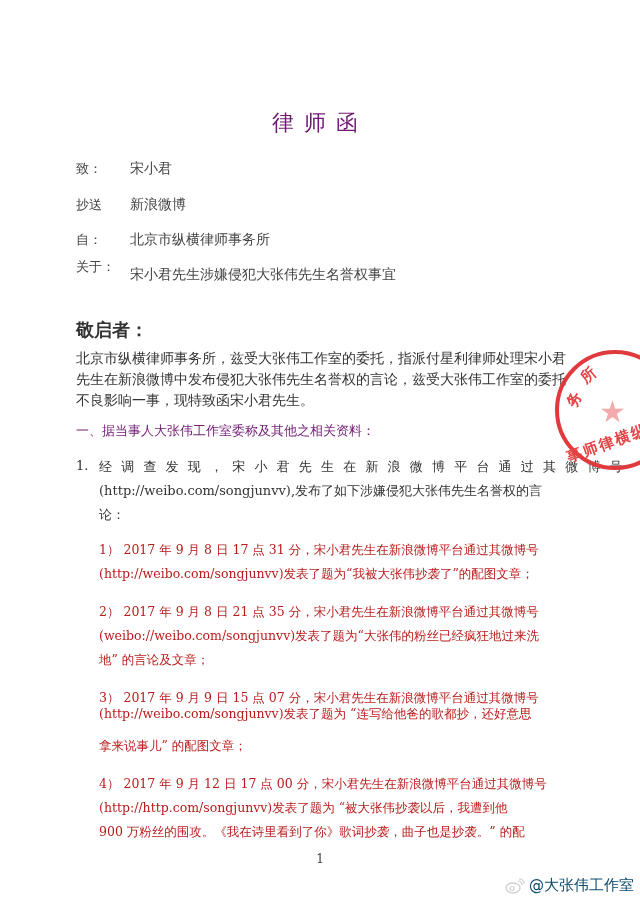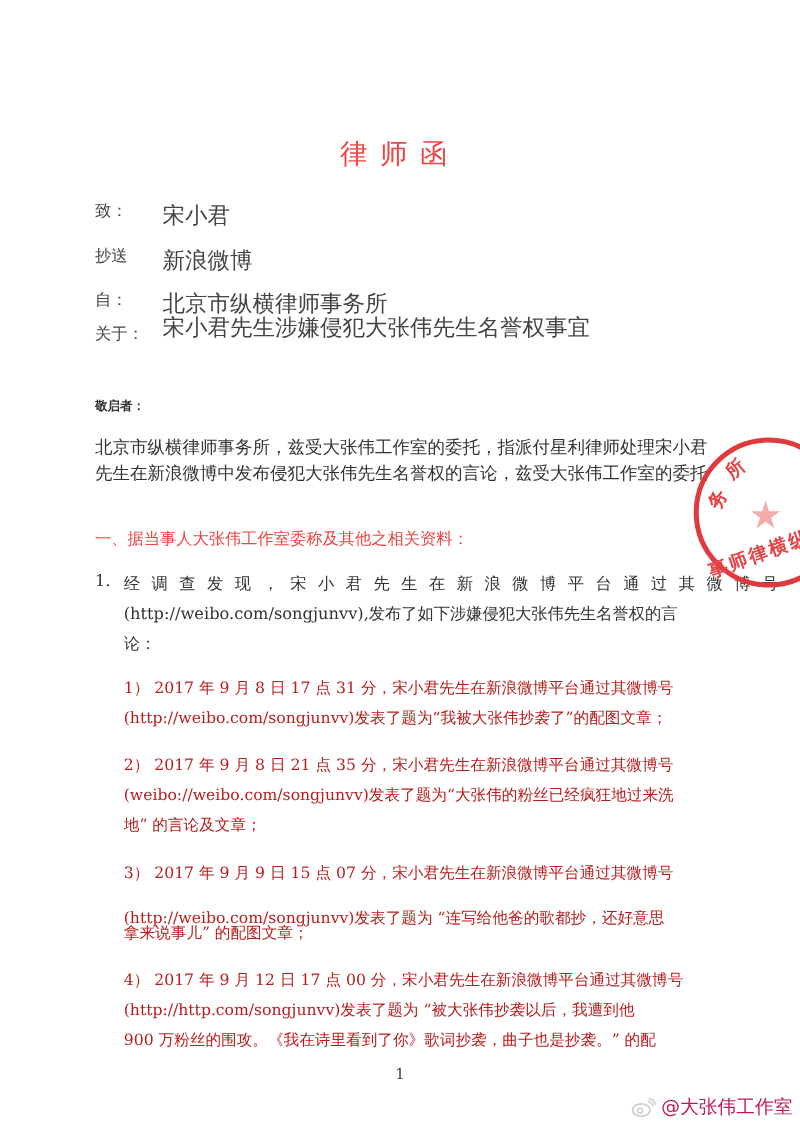--- a/index.html
+++ b/index.html
@@ -1,83 +1,84 @@
 <!DOCTYPE html>
 <html><head>
 <meta charset="utf-8">
 <style>
   html, body { margin: 0; padding: 0; }
   body {
     width: 640px; height: 910px; background: #ffffff; position: relative; overflow: hidden;
     font-family: "DejaVu Serif", "Liberation Serif", serif; color: #2a2a2a;
   }
   .abs { position: absolute; white-space: nowrap; }
-  .title { left: 0; width: 640px; text-align: center; top: 108px; font-size: 22px; letter-spacing: 10px; color: #ef4444; font-family: "DejaVu Sans", sans-serif; }
+  .title { left: 0; width: 640px; text-align: center; top: 108px; font-size: 22px; letter-spacing: 10px; color: #701a75; font-family: "DejaVu Sans", sans-serif; }
   .hdr-label { left: 76px; font-size: 13px; color: #444; }
-  .hdr-value { left: 130px; font-size: 18px; color: #444; }
-  .sal { left: 76px; top: 318px; font-size: 10px; font-weight: bold; color: #333; }
+  .hdr-value { left: 130px; font-size: 14px; color: #444; }
+  .sal { left: 76px; top: 318px; font-size: 18px; font-weight: bold; color: #333; }
   .para { left: 76px; width: 470px; top: 348px; font-size: 14px; line-height: 21px; color: #333; white-space: normal; }
   .para span { display: block; white-space: nowrap; }
-  .section { left: 76px; top: 422px; font-size: 13px; color: #ef4444; }
+  .section { left: 76px; top: 422px; font-size: 13px; color: #701a75; }
   .item-num { left: 76px; font-size: 13px; color: #333; }
   .item-line { left: 99px; font-size: 13px; color: #333; }
   .sub-line { left: 99px; font-size: 12.5px; color: #b91c1c; }
   .justify1 { letter-spacing: 9.2px; }
   .page-num { left: 0; width: 640px; text-align: center; top: 852px; font-size: 12px; color: #444; }
   .stamp {
     position: absolute; left: 555px; top: 350px; width: 120px; height: 120px; border-radius: 50%;
     border: 4px solid #e03a3e; box-sizing: border-box; color: #e03a3e;
   }
   .stamp-text { position: absolute; font-size: 15px; font-weight: bold; color: #e44346; font-family: "DejaVu Serif", serif; }
   .stamp-star { position: absolute; left: 40px; top: 40px; font-size: 30px; color: #e88; opacity: 0.7; }
-  .watermark { right: 6px; top: 876px; font-size: 15px; color: #be185d; font-family: "DejaVu Sans", sans-serif; display: flex; align-items: center; gap: 4px; }
+  .watermark { right: 6px; top: 876px; font-size: 15px; color: #0c4a6e; font-family: "DejaVu Sans", sans-serif; display: flex; align-items: center; gap: 4px; }
   .weibo-icon { width: 20px; height: 16px; }
 </style>
 </head>
 <body>
 
 <div>
 
   <div class="abs title">律师函</div>
 
   <div class="abs hdr-label" style="top:160px">致：</div>
   <div class="abs hdr-value" style="top:160px">宋小君</div>
 
   <div class="abs hdr-label" style="top:196px">抄送</div>
   <div class="abs hdr-value" style="top:196px">新浪微博</div>
 
   <div class="abs hdr-label" style="top:231px">自：</div>
   <div class="abs hdr-value" style="top:231px">北京市纵横律师事务所</div>
 
   <div class="abs hdr-label" style="top:258px">关于：</div>
-  <div class="abs hdr-value" style="top:250px">宋小君先生涉嫌侵犯大张伟先生名誉权事宜</div>
+  <div class="abs hdr-value" style="top:266px">宋小君先生涉嫌侵犯大张伟先生名誉权事宜</div>
 
   <div class="abs sal">敬启者：</div>
 
   <div class="abs para">
     <span>北京市纵横律师事务所，兹受大张伟工作室的委托，指派付星利律师处理宋小君</span>
     <span>先生在新浪微博中发布侵犯大张伟先生名誉权的言论，兹受大张伟工作室的委托</span>
+    <span>不良影响一事，现特致函宋小君先生。</span>
   </div>
 
   <div class="abs section">一、据当事人大张伟工作室委称及其他之相关资料：</div>
 
   <div class="abs item-num" style="top:458px">1.</div>
   <div class="abs item-line justify1" style="top:458px">经调查发现，宋小君先生在新浪微博平台通过其微博号</div>
   <div class="abs item-line" style="top:482px">(http://weibo.com/songjunvv),发布了如下涉嫌侵犯大张伟先生名誉权的言</div>
   <div class="abs item-line" style="top:506px">论：</div>
 
   <div class="abs sub-line" style="top:542px">1） 2017 年 9 月 8 日 17 点 31 分，宋小君先生在新浪微博平台通过其微博号</div>
   <div class="abs sub-line" style="top:566px">(http://weibo.com/songjunvv)发表了题为“我被大张伟抄袭了”的配图文章；</div>
 
   <div class="abs sub-line" style="top:604px">2） 2017 年 9 月 8 日 21 点 35 分，宋小君先生在新浪微博平台通过其微博号</div>
   <div class="abs sub-line" style="top:628px">(weibo://weibo.com/songjunvv)发表了题为“大张伟的粉丝已经疯狂地过来洗</div>
   <div class="abs sub-line" style="top:652px">地” 的言论及文章；</div>
 
   <div class="abs sub-line" style="top:690px">3） 2017 年 9 月 9 日 15 点 07 分，宋小君先生在新浪微博平台通过其微博号</div>
-  <div class="abs sub-line" style="top:726px">(http://weibo.com/songjunvv)发表了题为 “连写给他爸的歌都抄，还好意思</div>
+  <div class="abs sub-line" style="top:706px">(http://weibo.com/songjunvv)发表了题为 “连写给他爸的歌都抄，还好意思</div>
   <div class="abs sub-line" style="top:738px">拿来说事儿” 的配图文章；</div>
 
   <div class="abs sub-line" style="top:776px">4） 2017 年 9 月 12 日 17 点 00 分，宋小君先生在新浪微博平台通过其微博号</div>
   <div class="abs sub-line" style="top:800px">(http://http.com/songjunvv)发表了题为 “被大张伟抄袭以后，我遭到他</div>
   <div class="abs sub-line" style="top:824px">900 万粉丝的围攻。《我在诗里看到了你》歌词抄袭，曲子也是抄袭。” 的配</div>
 
   <div class="abs page-num">1</div>
 </div>
 
 <div class="stamp">

